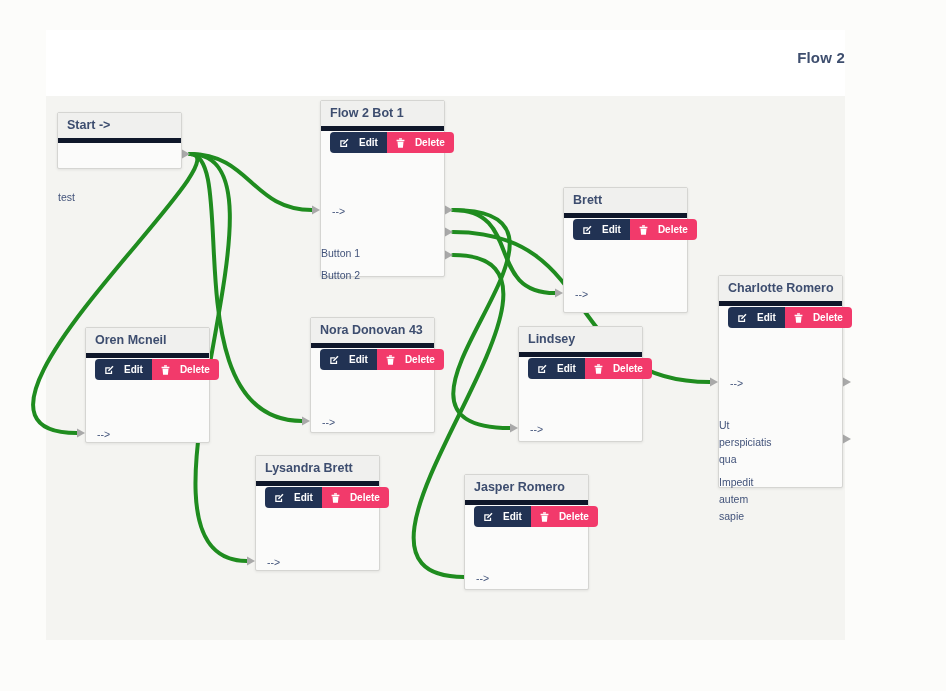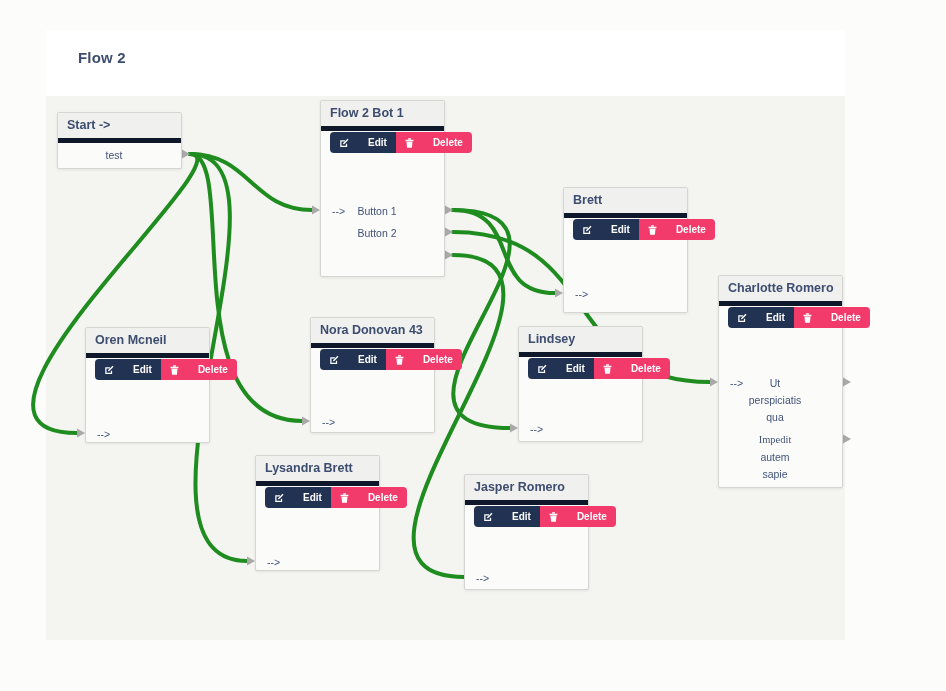--- a/index.html
+++ b/index.html
@@ -7,21 +7,21 @@
     width:946px;height:691px;position:relative;overflow:hidden;
     background:#fcfcfa;
     font-family:"Liberation Sans", sans-serif;
   }
   .titlebar{
     position:absolute;left:46px;top:30px;width:799px;height:66px;
     background:#ffffff;
   }
   .titlebar .title{
     margin:0;padding:19px 0 0 32px;
-    font-size:15px;font-weight:600;color:#3e4e6e;letter-spacing:.2px;
+    font-size:15px;font-weight:600;color:#3e4e6e;letter-spacing:.2px;text-align:right;
   }
   .canvas{
     position:absolute;left:46px;top:96px;width:799px;height:544px;
     background:#f4f4f1;
   }
   svg.wires{
     position:absolute;left:0;top:0;width:946px;height:691px;
     pointer-events:none;
   }
   #nodes-layer{position:absolute;left:0;top:0;width:946px;height:691px;}
@@ -31,32 +31,32 @@
     box-shadow:0 1px 3px rgba(0,0,0,.08);
   }
   .node .hdr{
     height:25px;line-height:25px;background:#f0f0ee;
     border-bottom:5px solid #0f172a;padding:0 9px;
     font-size:12.5px;font-weight:700;color:#3d4d6f;
     white-space:nowrap;overflow:hidden;
   }
   .btnrow{position:absolute;top:31px;left:9px;display:flex;cursor:pointer;}
   .btn{
-    display:flex;align-items:center;gap:19px;height:21px;padding:0 9px;
+    display:flex;align-items:center;gap:10px;height:21px;padding:0 9px;
     font-size:10px;font-weight:700;color:#ffffff;white-space:nowrap;
   }
   .btn.edit{background:#213253;border-radius:4px 0 0 4px;}
   .btn.del{background:#f23a6b;border-radius:0 4px 4px 0;}
   .btn svg{display:block;}
   .row{
     position:absolute;left:0;width:100%;height:22px;line-height:22px;
     font-size:10.5px;color:#42537a;box-sizing:border-box;white-space:nowrap;
   }
   .row.in{text-align:left;padding-left:11px;}
-  .row.out,.row.text{text-align:center;padding-right:11px;}
+  .row.out,.row.text{text-align:left;padding-right:11px;margin-top:42px;}
 </style>
 </head>
 <body>
 
 <div class="titlebar">
   <h1 class="title">Flow 2</h1>
 </div>
 
 <div class="canvas"></div>
 
@@ -144,21 +144,21 @@
           <svg width="9" height="10" viewBox="0 0 12 14">
             <path fill="#fff" d="M.5 2.5h11v2H.5z M1.8 5.3h8.4l-.8 8.2H2.6z M4 .5h4v1.6H4z"></path>
           </svg>
           <span>Delete</span>
         </div>
       </div>
       <div class="row in" style="top: 96px;">--&gt;</div>
       <div class="row out" style="top: 96px;">Ut</div>
       <div class="row text" style="top: 113px;">perspiciatis</div>
       <div class="row text" style="top: 130px;">qua</div>
-      <div class="row out" style="top: 153px; font-family: Liberation Serif, serif;">Impedit</div>
+      <div class="row out" style="top: 153px;">Impedit</div>
       <div class="row text" style="top: 170px;">autem</div>
       <div class="row text" style="top: 187px;">sapie</div>
     </div>
     <div class="node" style="left: 85px; top: 327px; width: 125px; height: 116px;">
       <div class="hdr">Oren Mcneil</div>
       <div class="btnrow">
         <div class="btn edit">
           <svg width="10" height="10" viewBox="0 0 16 16">
             <path fill="#fff" d="M2 3.5h7.5v2H4v7h7V9h2v5.5H2z"></path>
             <path fill="#fff" d="M13.6 1l1.6 1.6-6.7 6.8-2.3.7.7-2.3z"></path>

